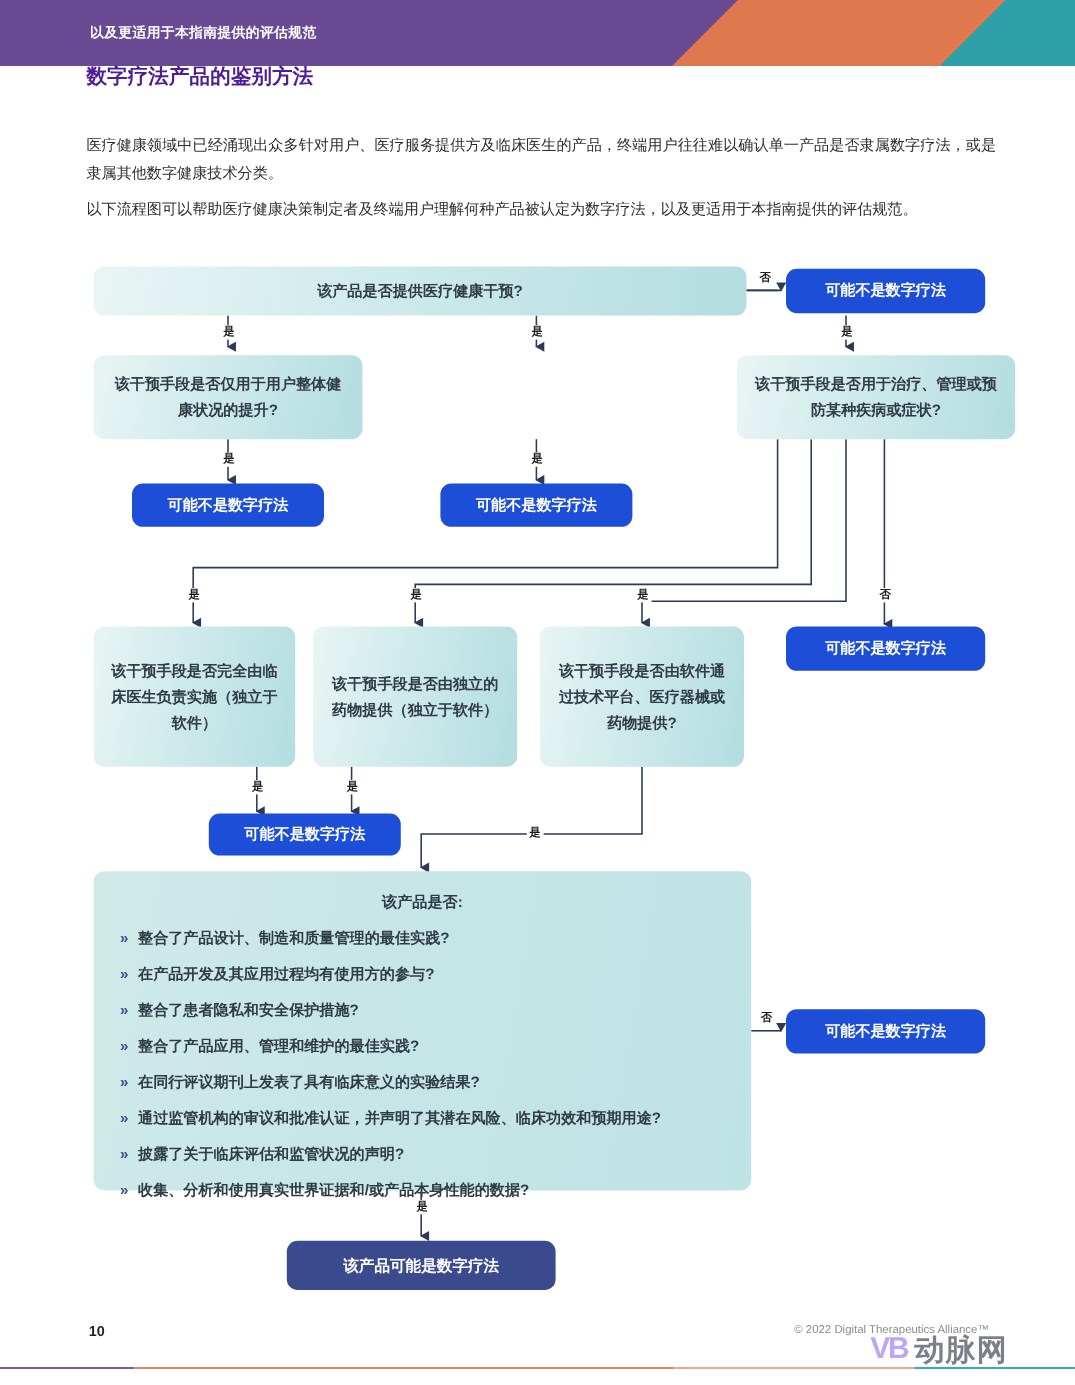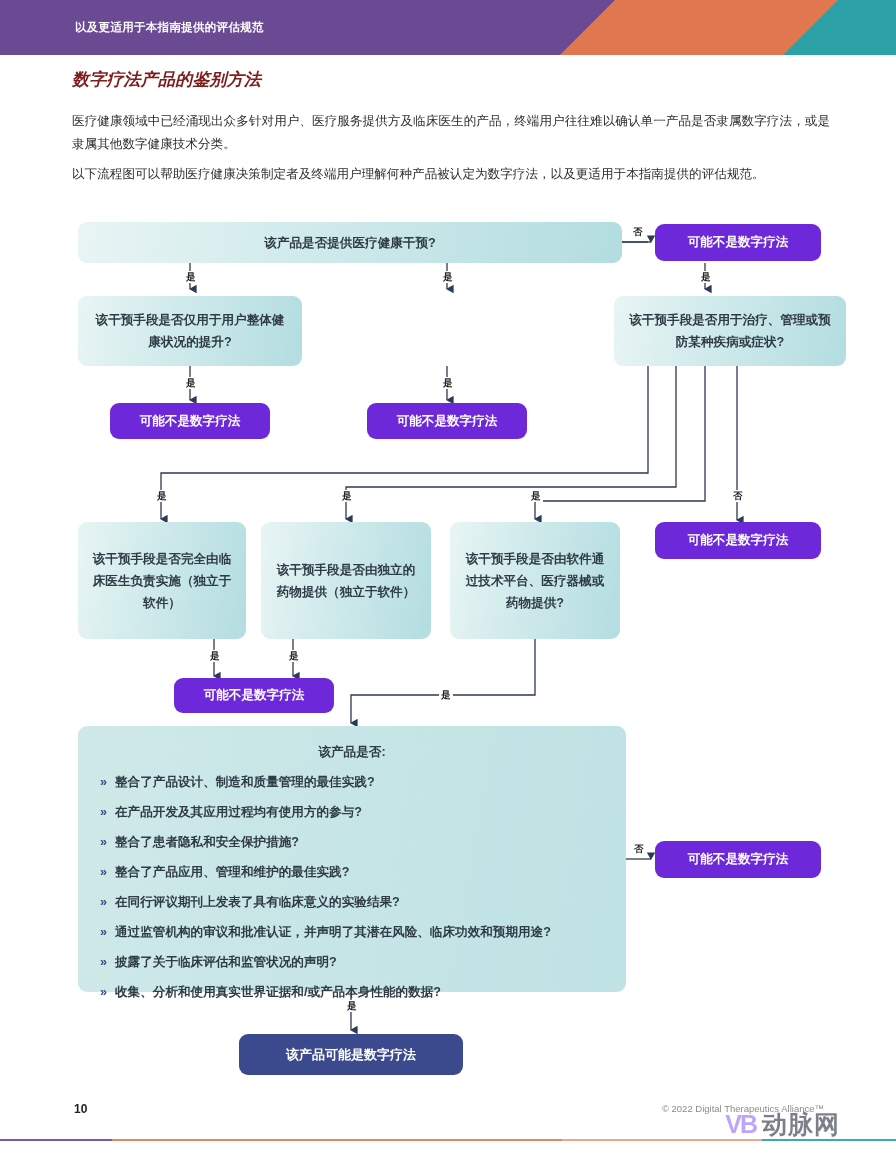--- a/index.html
+++ b/index.html
@@ -14,22 +14,22 @@
   
   .header{position:absolute;top:0;left:0;width:896px;height:55px;overflow:hidden;}
   .header .band{position:absolute;top:0;left:0;width:896px;height:55px;}
   .header-title{
     position:absolute;left:75px;top:20px;
     font-size:11.5px;font-weight:bold;color:#ffffff;letter-spacing:.3px;
     z-index:5;
   }
   
   .page-heading{
-    position:absolute;left:72px;top:68px;
-    font-size:17px;font-weight:bold;color:#7f1d1d;letter-spacing:.2px;font-style:italic;
+    position:absolute;left:72px;top:52px;
+    font-size:17px;font-weight:bold;color:#4c1d95;letter-spacing:.2px;
   }
   .para{
     position:absolute;left:72px;width:758px;
     font-size:12.6px;line-height:23px;color:#2e2e2e;text-align:justify;
   }
   .para.p1{top:110px;}
   .para.p2{top:163px;}
 
   
   .chart{position:absolute;left:0;top:0;width:896px;height:1154px;}
@@ -39,21 +39,21 @@
     display:flex;align-items:center;justify-content:center;
     text-align:center;
     z-index:3;
   }
   .node.q{
     background:linear-gradient(100deg,#e9f5f4 0%,#d4eced 35%,#b3dde0 100%);
     color:#2f3b46;font-size:12.6px;line-height:22px;font-weight:600;
     padding:10px 14px;
   }
   .node.neg{
-    background:#6d28d9;
+    background:#1d4ed8;
     color:#ffffff;font-size:12.6px;font-weight:bold;
   }
   .node.pos{
     background:#3b4a8c;
     color:#ffffff;font-size:13px;font-weight:bold;
   }
   .node.list{
     background:linear-gradient(100deg,#cfe9e8 0%,#c6e5e6 50%,#bfe2e4 100%);
     display:block;text-align:center;padding:18px 22px;
     color:#2f3b46;

